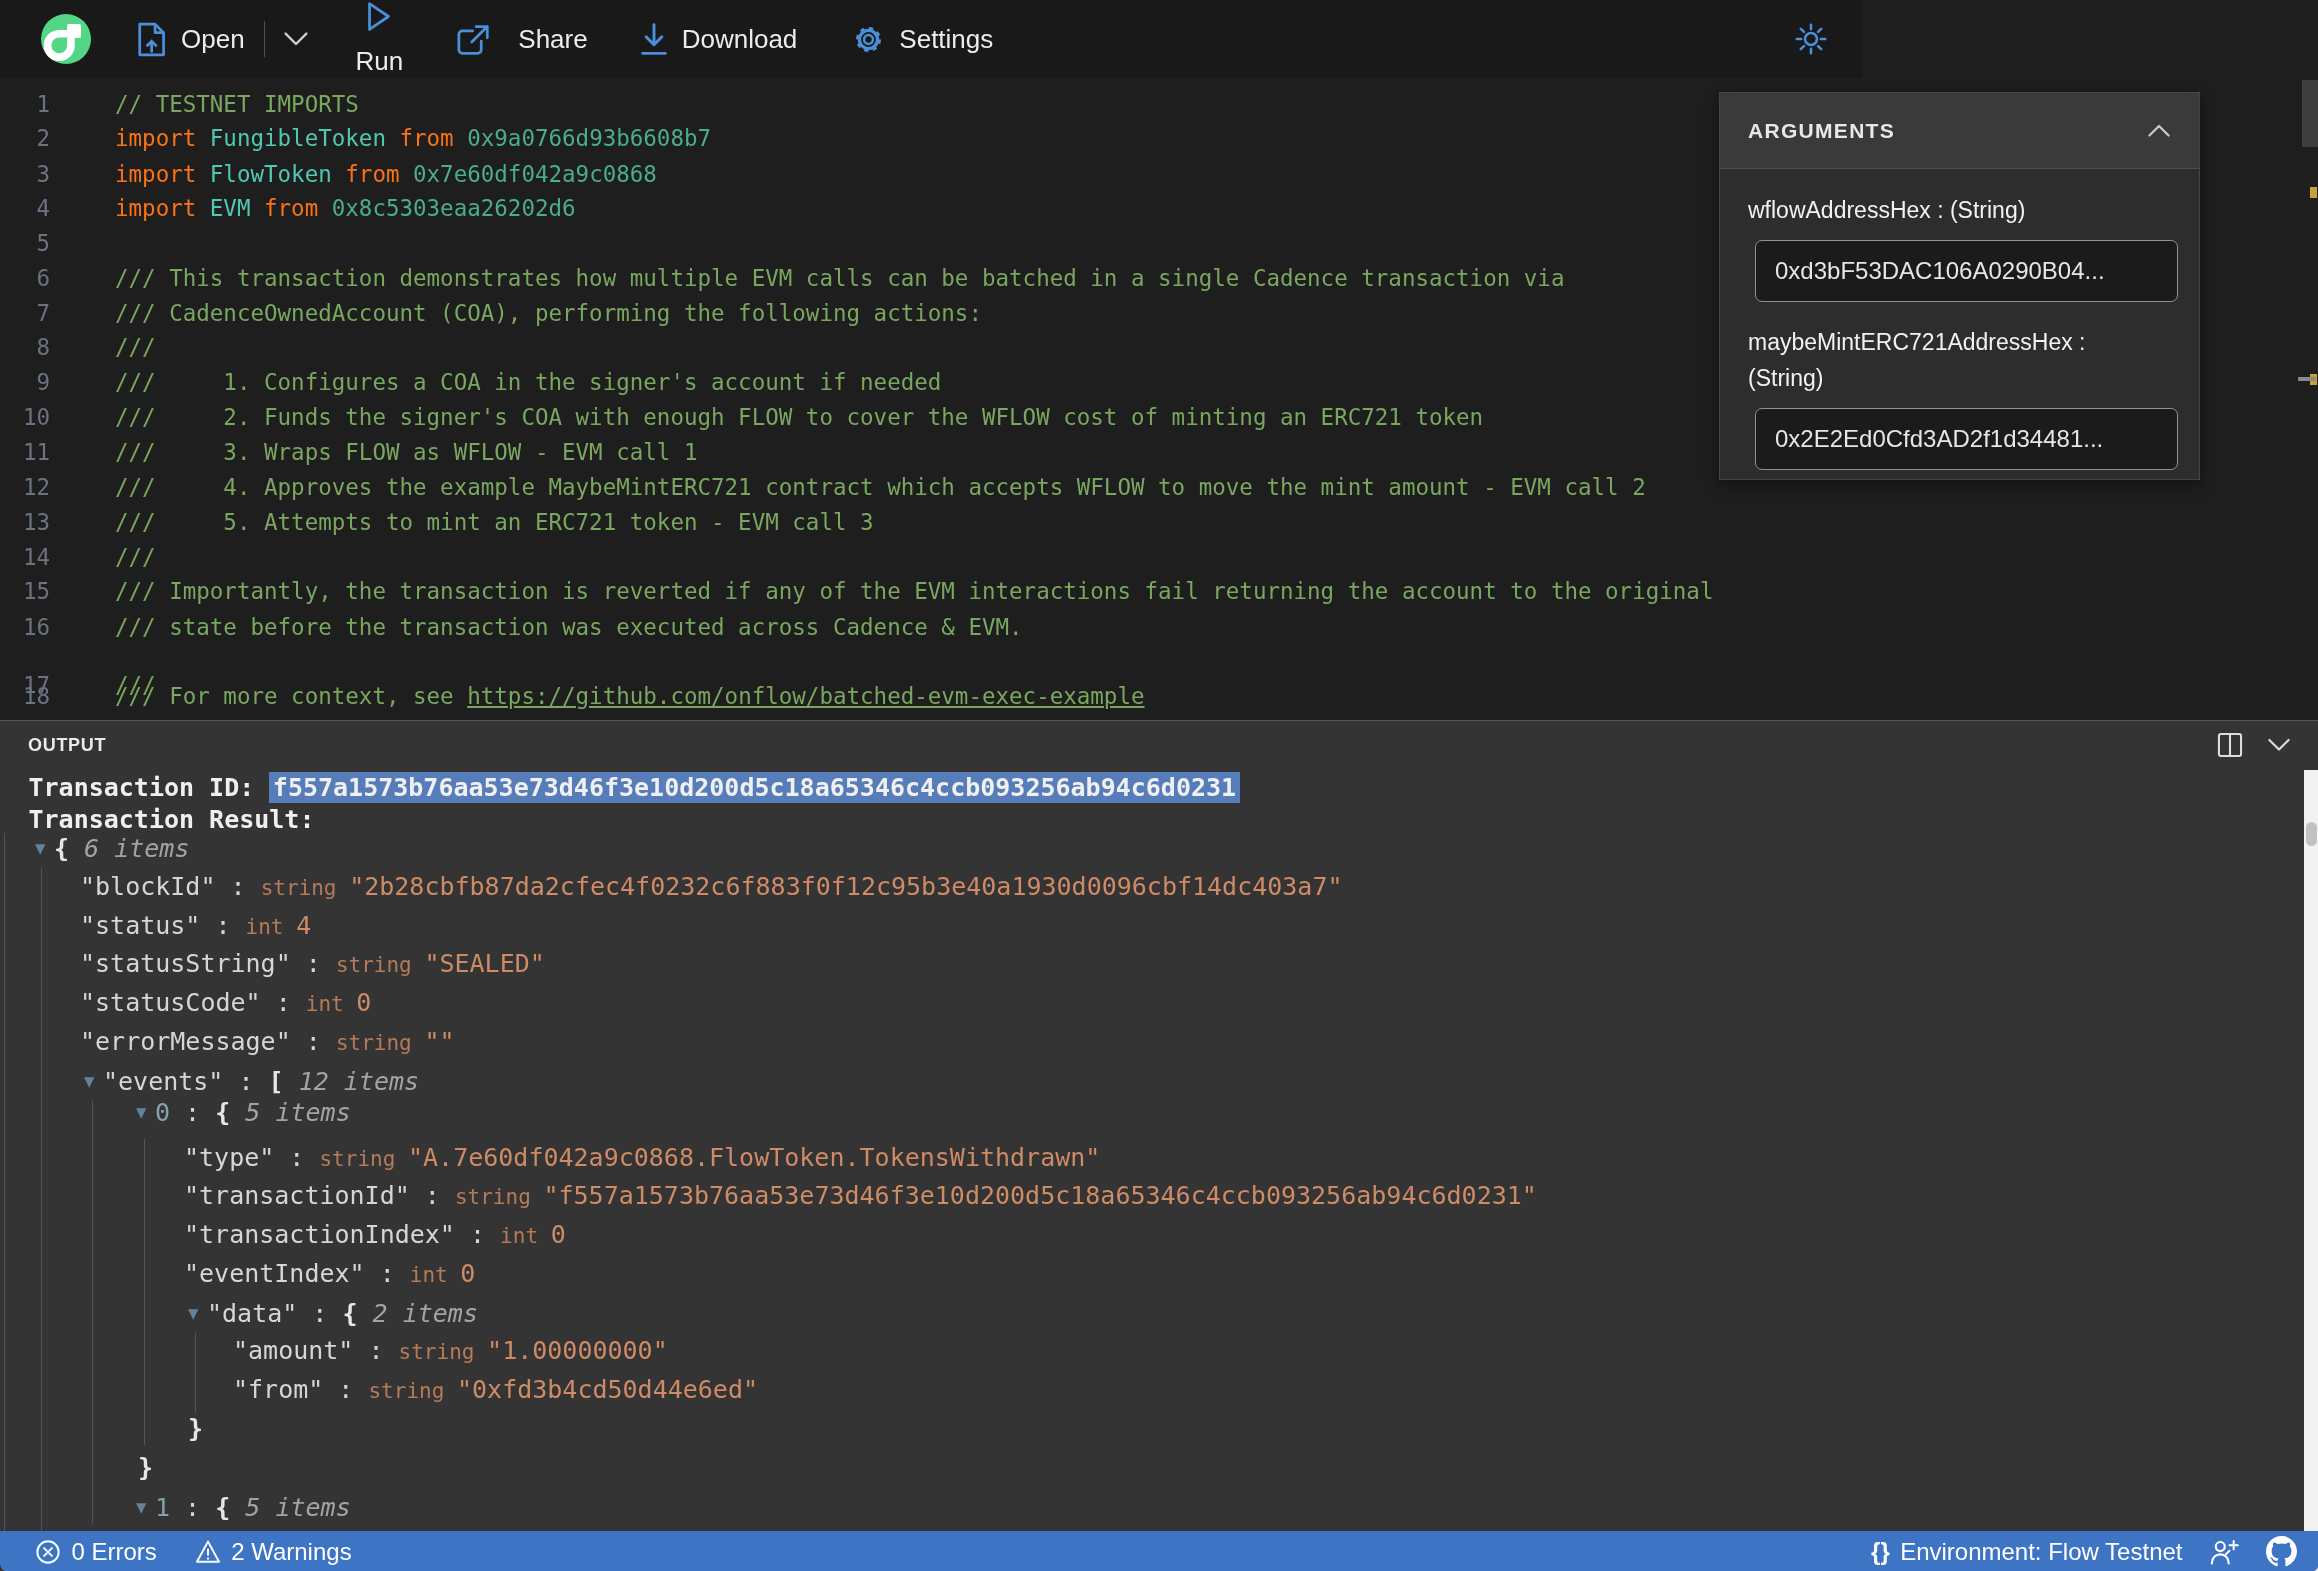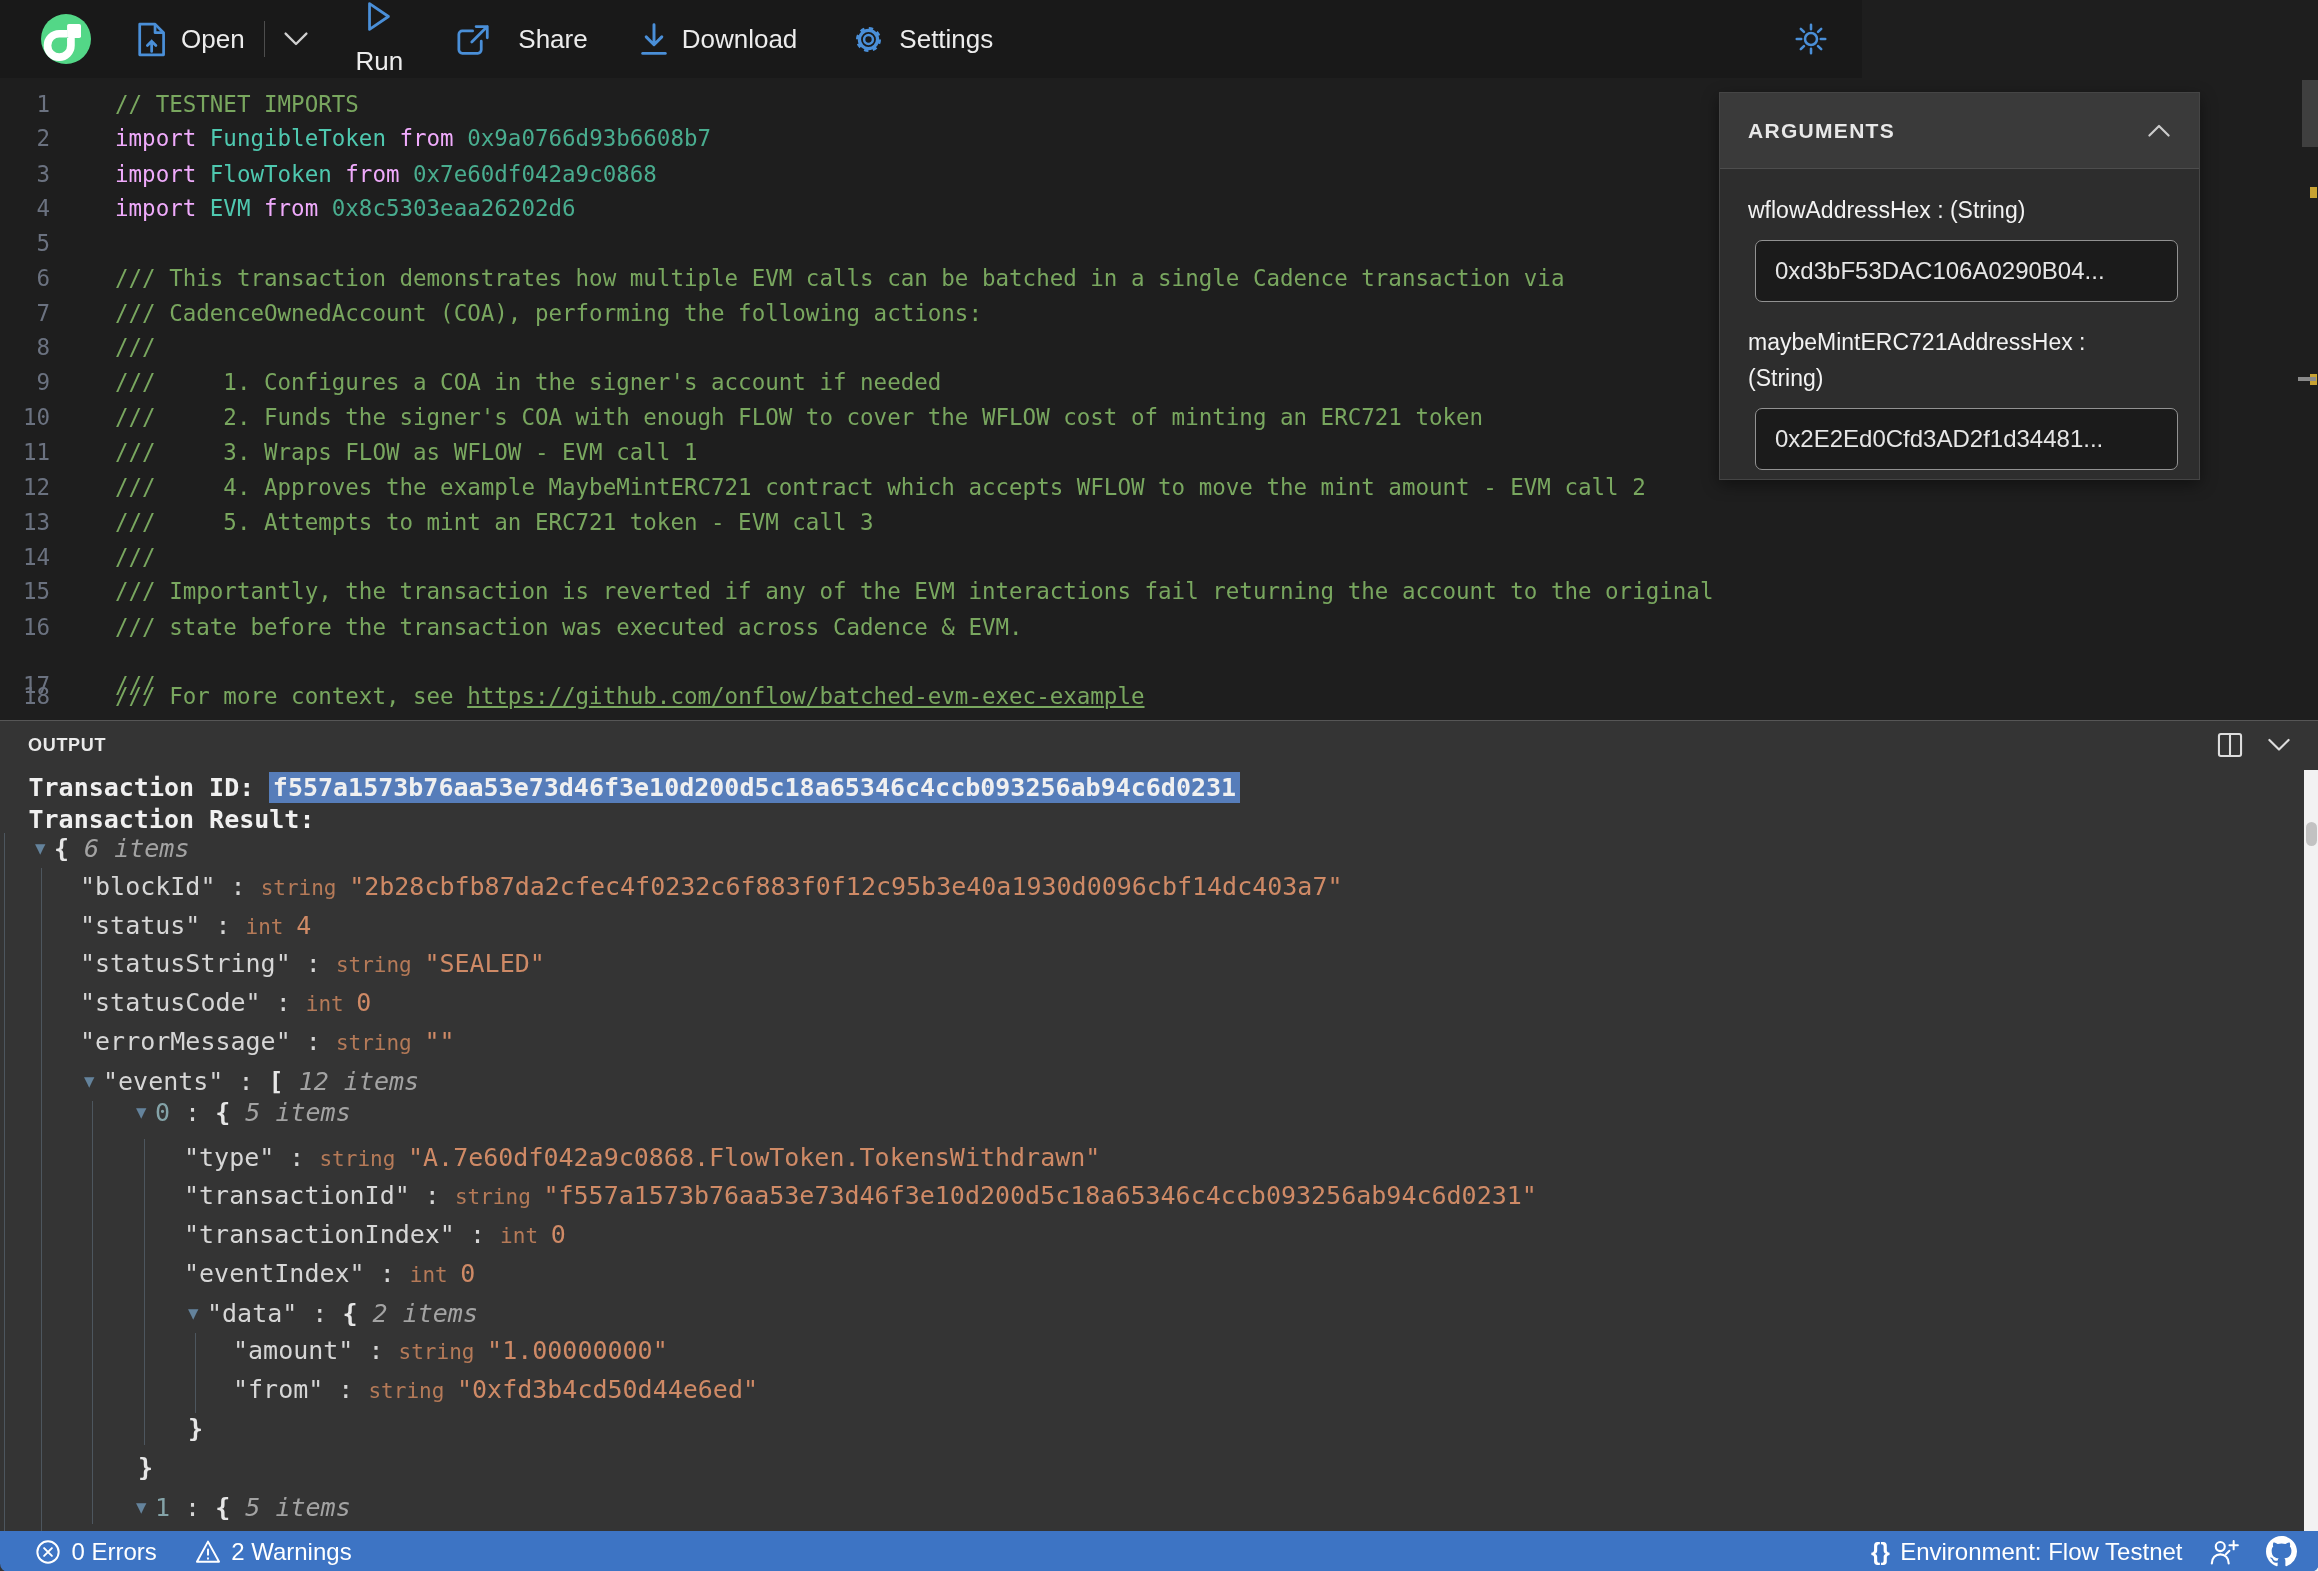--- a/index.html
+++ b/index.html
@@ -24,21 +24,21 @@
   #settings-btn { margin-left:55px; }
   #theme-toggle { position:absolute; right:33px; top:21px; color:#4a8fd8; cursor:pointer; }
 
   
   #editor { position:absolute; left:0; top:78px; width:2319px; height:642px;
     background:#1e1e1e; overflow:hidden;
     font-family:"DejaVu Sans Mono", monospace; font-size:22.5px; }
   .cl { position:absolute; left:0; height:35px; line-height:35px; white-space:pre; width:2300px; }
   .ln { position:absolute; left:0; width:50px; text-align:right; color:#6b7280; }
   .code { position:absolute; left:115px; }
-  .cm{color:#79a75f} .kw{color:#f0abfc} .ty{color:#4fc9b0} .ad{color:#49ad8f} .lk{color:#79a75f; text-decoration:underline; cursor:pointer;}
+  .cm{color:#79a75f} .kw{color:#f97316} .ty{color:#4fc9b0} .ad{color:#49ad8f} .lk{color:#79a75f; text-decoration:underline; cursor:pointer;}
   #ed-scroll { position:absolute; right:0; top:1.7px; width:17.3px; height:67px; background:#3f3f3f; cursor:pointer; }
   .warnmark { position:absolute; right:1.7px; width:7.8px; height:11.2px; background:#c8a232; }
   #scrollpos { position:absolute; right:3.5px; width:17.3px; height:4.3px; background:#8a8a8a; }
 
   
   #args { position:absolute; left:1719px; top:92px; width:481px; height:388px;
     background:#2d2d2d; border:0.9px solid #454545; box-shadow:0 5.2px 15.6px rgba(0,0,0,.45); }
   #args-header { height:76px; background:#3a3a3a; border-bottom:0.9px solid #4d4d4d;
     display:flex; align-items:center; justify-content:space-between; padding:0 28px; }
   #args-title { color:#e8e8e8; font-size:21px; font-weight:bold; letter-spacing:1.3px; }

